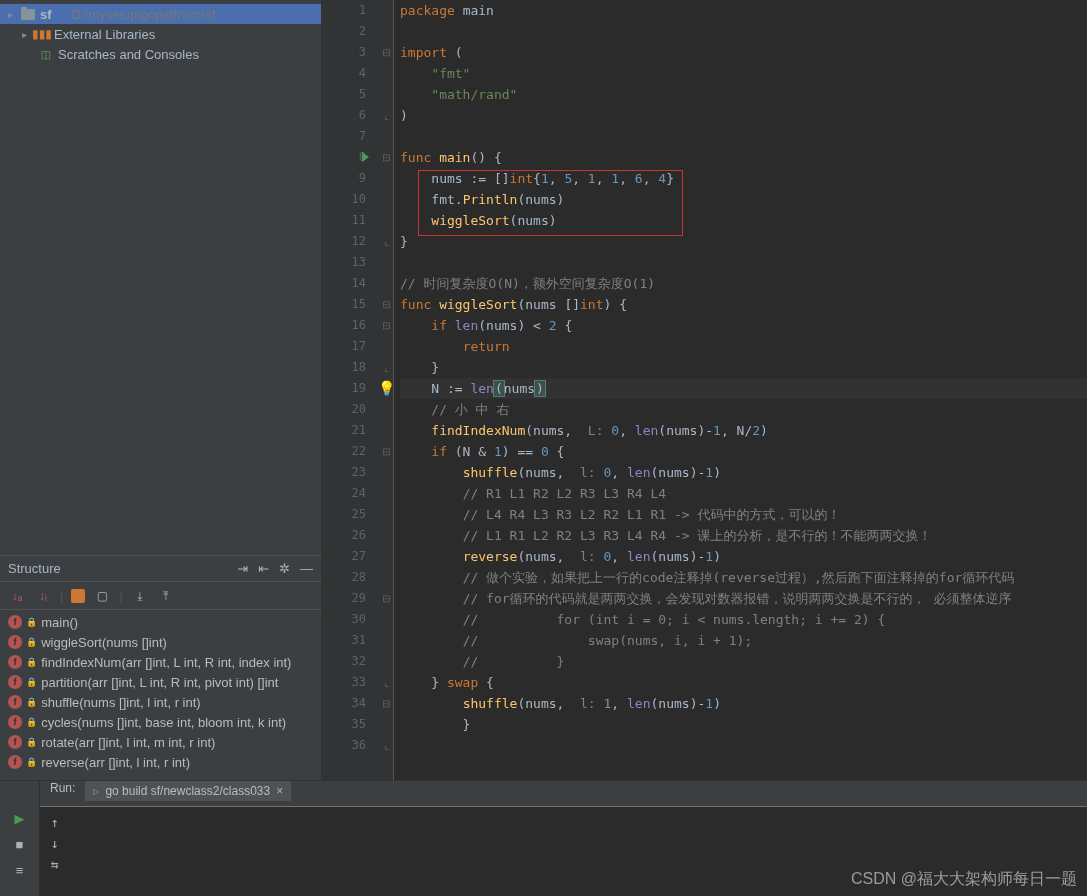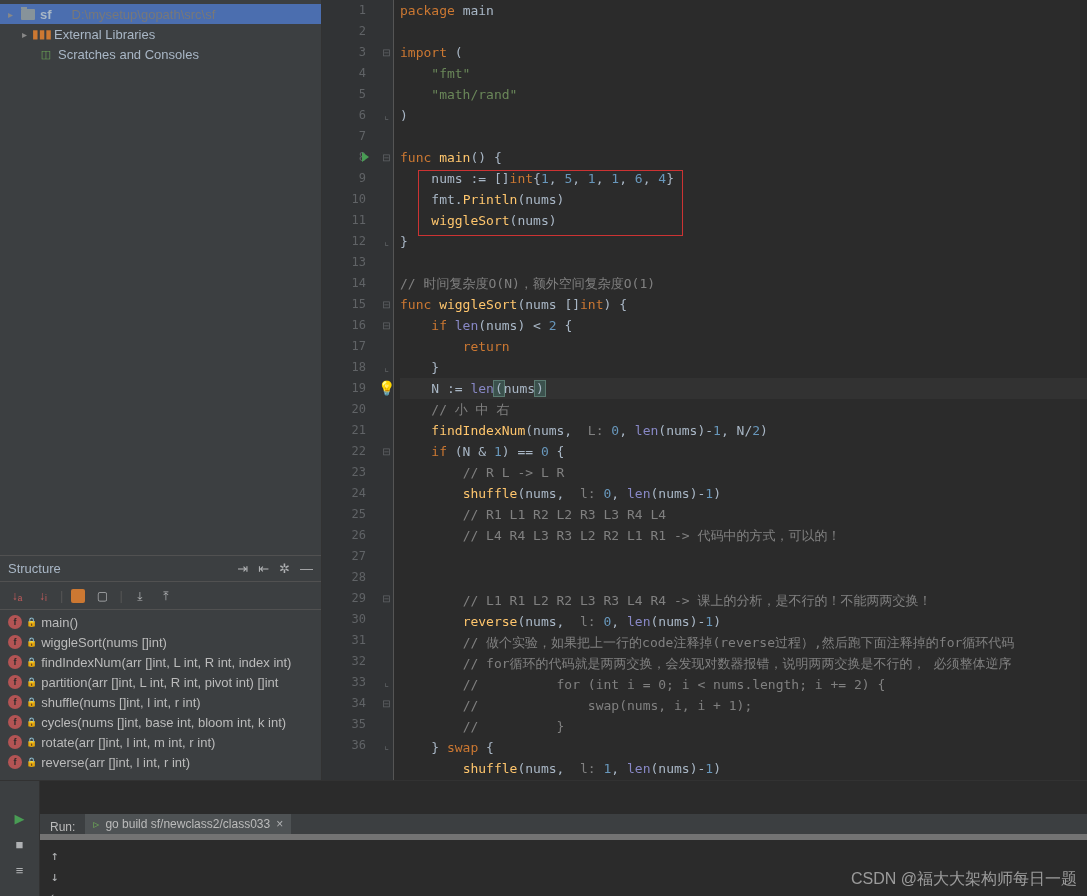--- a/index.html
+++ b/index.html
@@ -48,21 +48,21 @@
 .highlight-box { position:absolute; border:1px solid #cc3333; pointer-events:none; }
 .box1 { left:24px; top:170px; width:265px; height:66px; }
 .bulb { color:#ffc66d; position:absolute; font-size:14px; }
 .current-line { background:#323232; display:block; width:100%; }
 .breadcrumb { position:absolute; bottom:0; left:322px; right:0; height:22px; background:#3c3f41; border-top:1px solid #323232; display:flex; align-items:center; padding-left:12px; color:#bbbbbb; font-size:12px; }
 .run-panel { position:absolute; left:0; right:0; height:116px; background:#2b2b2b; border-top:1px solid #323232; display:flex; top:780px;}
 .run-left { width:40px; background:#3c3f41; border-right:1px solid #323232; display:flex; flex-direction:column; align-items:center; padding-top:28px; gap:8px; }
 .run-left-icon { width:18px; height:18px; color:#afb1b3; cursor:pointer; display:flex; align-items:center; justify-content:center; }
 .play-icon { color:#499c54 !important; }
 .run-content { flex:1; display:flex; flex-direction:column; }
-.run-tabs { height:26px; background:#3c3f41; display:flex; align-items:flex-end; border-bottom:6px solid #737373;margin-top:33px; }
+.run-tabs { height:26px; background:#3c3f41; display:flex; align-items:flex-start; border-bottom:1px solid #737373; }
 .run-label { padding:0 10px; color:#bbbbbb; font-size:12px; }
 .run-tab { background:#4e5254; padding:3px 8px; display:flex; align-items:center; gap:6px; font-size:12px; color:#bbbbbb; }
 .run-tab-close { color:#afb1b3; cursor:pointer; font-size:12px; }
 .console { flex:1; background:#2b2b2b; font-family:Consolas,monospace; font-size:13px; padding:4px 12px 4px 0; color:#bbbbbb; position:relative; display:flex; }
 .console-gutter { width:30px; display:flex; flex-direction:column; align-items:center; gap:6px; padding-top:4px; color:#afb1b3; }
 .console-text { flex:1; line-height:20px; }
 .console-text div { white-space:pre; }
 .output-box { border:1px solid #cc3333; display:inline-block; padding:0 4px; }
 .watermark { position:absolute; right:10px; bottom:6px; color:#c0c0c0; font-size:16px; font-family:sans-serif; opacity:0.75; }
 .sel-paren { background:#3b514d; border:1px solid #5a7a71; padding:0 1px; margin:0 -1px;}
@@ -249,25 +249,24 @@
         <div class="code-line" style="position: relative;"></div>
         <div class="code-line" style="position: relative;"><span class="cmt">// 时间复杂度O(N)，额外空间复杂度O(1)</span></div>
         <div class="code-line" style="position: relative;"><span class="kw">func</span> <span class="fn">wiggleSort</span>(nums []<span class="kw">int</span>) {</div>
         <div class="code-line" style="position: relative;">    <span class="kw">if</span> <span class="builtin">len</span>(nums) &lt; <span class="num">2</span> {</div>
         <div class="code-line" style="position: relative;">        <span class="kw">return</span></div>
         <div class="code-line" style="position: relative;">    }</div>
         <div class="code-line current-line" style="position: relative;"><span class="bulb" style="left:-22px">💡</span>    N := <span class="builtin">len</span><span class="sel-paren">(</span>nums<span class="sel-paren">)</span></div>
         <div class="code-line" style="position: relative;">    <span class="cmt">// 小 中 右</span></div>
         <div class="code-line" style="position: relative;">    <span class="fn">findIndexNum</span>(nums,  <span class="cmt">L:</span> <span class="num">0</span>, <span class="builtin">len</span>(nums)-<span class="num">1</span>, N/<span class="num">2</span>)</div>
         <div class="code-line" style="position: relative;">    <span class="kw">if</span> (N &amp; <span class="num">1</span>) == <span class="num">0</span> {</div>
-        <div class="code-line" style="position: relative;">        <span class="cmt">// R L -&gt; L R</span></div>
         <div class="code-line" style="position: relative;">        <span class="fn">shuffle</span>(nums,  <span class="cmt">l:</span> <span class="num">0</span>, <span class="builtin">len</span>(nums)-<span class="num">1</span>)</div>
         <div class="code-line" style="position: relative;">        <span class="cmt">// R1 L1 R2 L2 R3 L3 R4 L4</span></div>
         <div class="code-line" style="position: relative;">        <span class="cmt">// L4 R4 L3 R3 L2 R2 L1 R1 -&gt; 代码中的方式，可以的！</span></div>
-        <div class="code-line" style="position: relative; margin-top: 44px;">        <span class="cmt">// L1 R1 L2 R2 L3 R3 L4 R4 -&gt; 课上的分析，是不行的！不能两两交换！</span></div>
+        <div class="code-line" style="position: relative;">        <span class="cmt">// L1 R1 L2 R2 L3 R3 L4 R4 -&gt; 课上的分析，是不行的！不能两两交换！</span></div>
         <div class="code-line" style="position: relative;">        <span class="fn">reverse</span>(nums,  <span class="cmt">l:</span> <span class="num">0</span>, <span class="builtin">len</span>(nums)-<span class="num">1</span>)</div>
         <div class="code-line" style="position: relative;">        <span class="cmt">// 做个实验，如果把上一行的code注释掉(reverse过程）,然后跑下面注释掉的for循环代码</span></div>
         <div class="code-line" style="position: relative;">        <span class="cmt">// for循环的代码就是两两交换，会发现对数器报错，说明两两交换是不行的， 必须整体逆序</span></div>
         <div class="code-line" style="position: relative;">        <span class="cmt">//          for (int i = 0; i &lt; nums.length; i += 2) {</span></div>
         <div class="code-line" style="position: relative;">        <span class="cmt">//              swap(nums, i, i + 1);</span></div>
         <div class="code-line" style="position: relative;">        <span class="cmt">//          }</span></div>
         <div class="code-line" style="position: relative;">    } <span class="kw">swap</span> {</div>
         <div class="code-line" style="position: relative;">        <span class="fn">shuffle</span>(nums,  <span class="cmt">l:</span> <span class="num">1</span>, <span class="builtin">len</span>(nums)-<span class="num">1</span>)</div>
         <div class="code-line" style="position: relative;">        }</div>
       </div>

